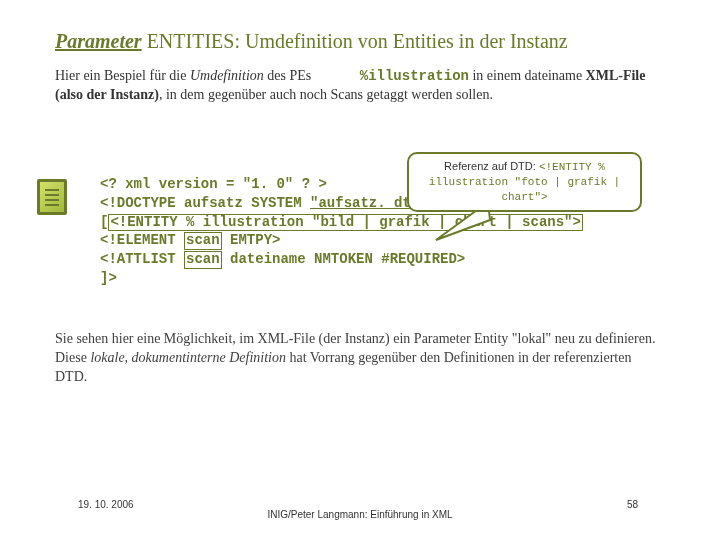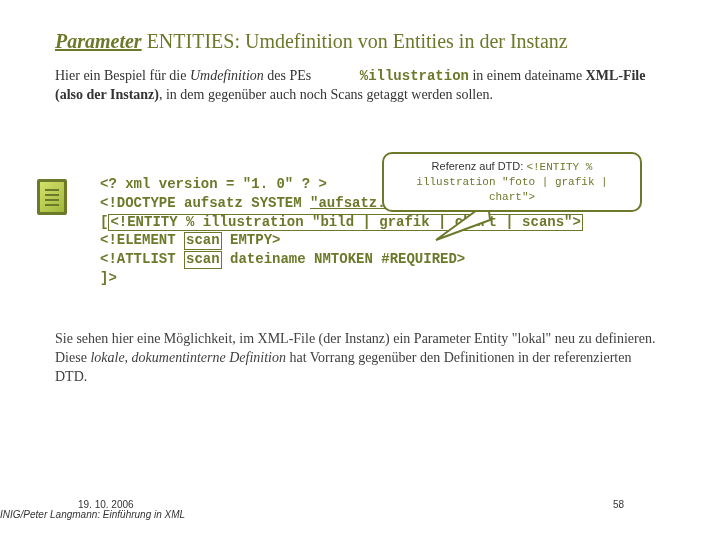--- a/index.html
+++ b/index.html
@@ -37,21 +37,21 @@
     margin-bottom: 6px;
   }
   .intro .ital { font-style: italic; margin-top: 28px; }
   .intro .code { font-family: "Courier New", monospace; color: #6b7a2a; }
   .intro .bold { font-weight: bold; }
 
   .callout {
     position: absolute;
     top: 152px;
     right: 78px;
-    width: 260px;
+    width: 235px;
     border: 2px solid #6b7a2a;
     border-radius: 10px;
     background: #fff;
     padding: 6px 10px;
     font-size: 11px;
     font-family: Arial, sans-serif;
     text-align: center;
     line-height: 1.25;
     z-index: 5;
   }
@@ -115,22 +115,22 @@
 
   .footer {
     position: absolute;
     left: 0; right: 0;
     bottom: 20px;
     font-size: 10px;
     font-family: Arial, sans-serif;
     color: #333;
   }
   .footer .date { position: absolute; left: 78px; bottom: 10px; text-align: right; }
-  .footer .center { position: absolute; left: 0; right: 0; text-align: left; bottom: 0; font-style: italic; }
-  .footer .page { position: absolute; right: 96px; bottom: 10px; }
+  .footer .center { position: absolute; left: 0; right: 0; text-align: center; bottom: 0; }
+  .footer .page { position: absolute; right: 82px; bottom: 10px; }
 </style>
 </head>
 <body>
 
 <div class="slide">
 
   <h1>
     <span class="bolditalic">Parameter</span><span class="rest"> ENTITIES: Umdefinition von Entities in der Instanz</span>
   </h1>
 

